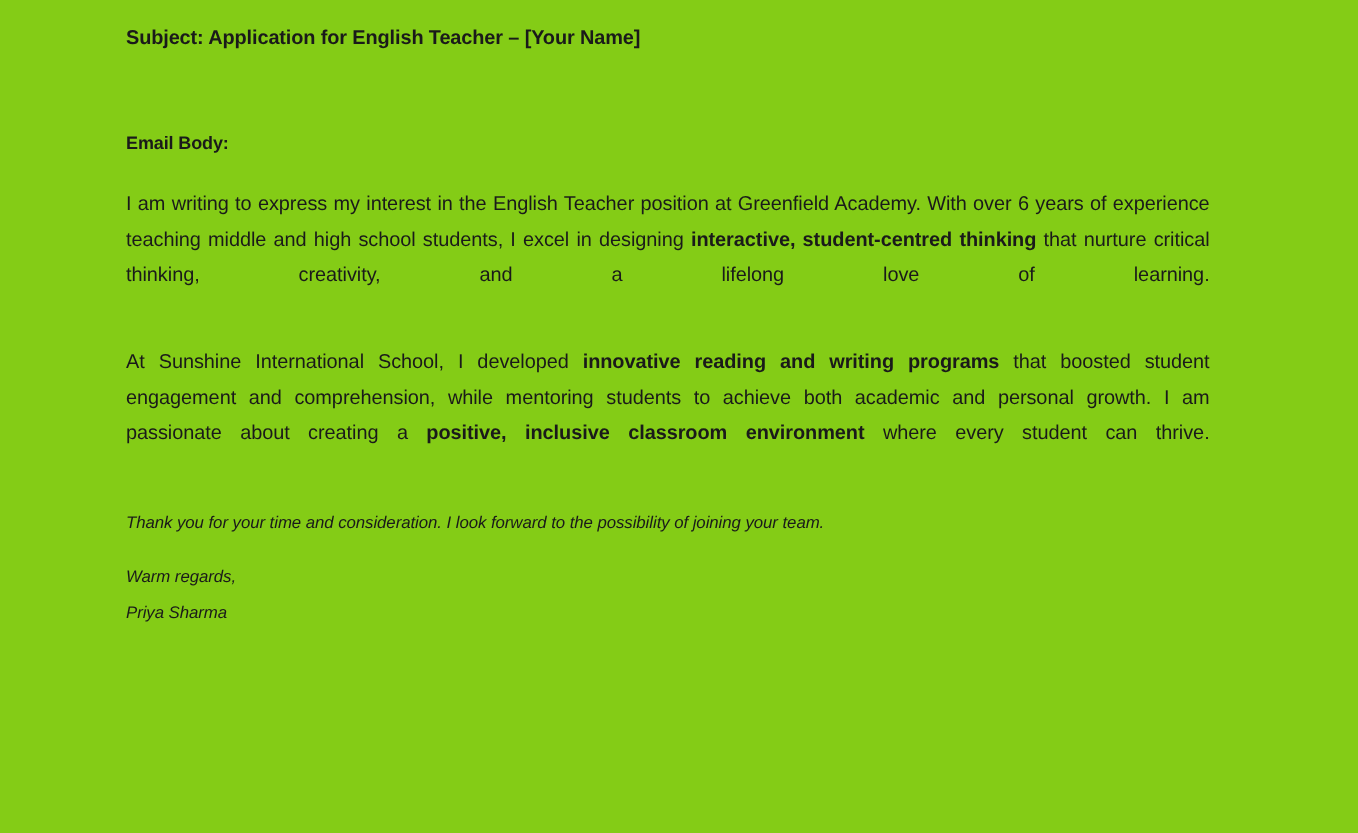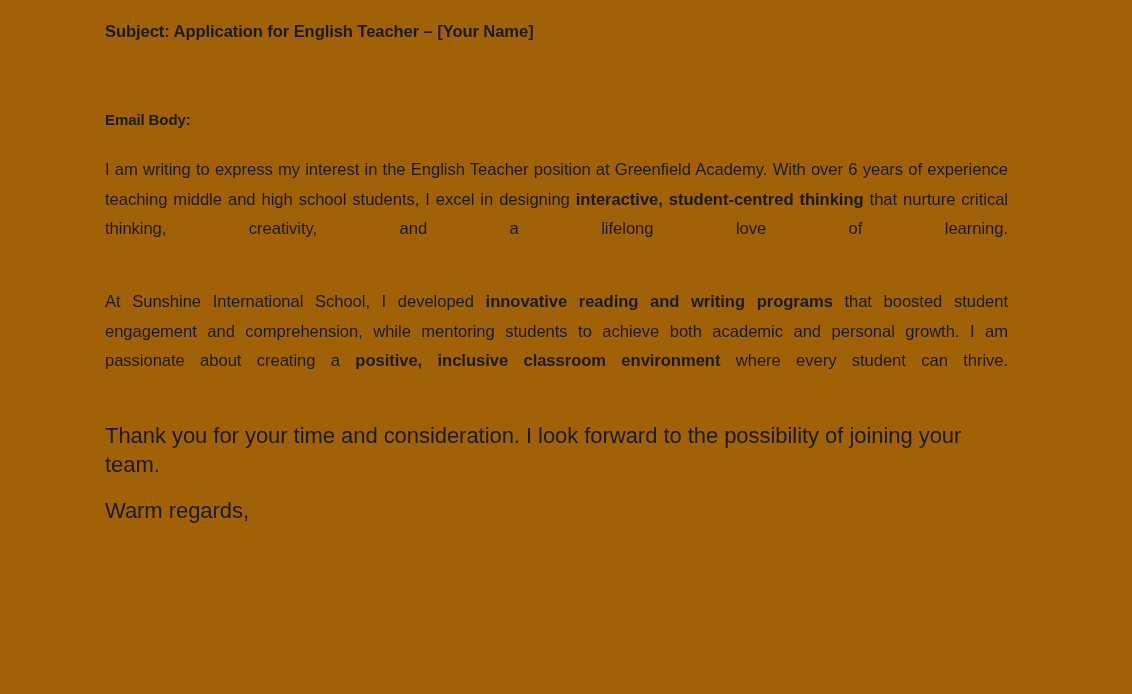--- a/index.html
+++ b/index.html
@@ -14,21 +14,21 @@
     overflow: hidden;
     font-family: "Liberation Sans", sans-serif;
     color: #1a1a1a;
     -webkit-font-smoothing: antialiased;
   }
 
   .page {
     position: relative;
     width: 1132px;
     height: 694px;
-    background: #a16207;
+    background: #84cc16;
   }
 
   .doc-body {
     position: absolute;
     left: 105px;
     top: 0;
     width: 903px;
   }
 
   
@@ -74,25 +74,26 @@
   .para.p3 { padding-top: 15px; }
 
   
   .para::after {
     content: "";
     display: inline-block;
     width: 100%;
   }
 
   .para-left {
-    font-size: 22px;
+    font-size: 14px;
     line-height: 29.4px;
     margin: 0;
     letter-spacing: -0.05px;
     text-align: left;
+    font-style: italic;
   }
   .para-left.closing-thanks { padding-top: 16px; }
   .para-left.signoff { padding-top: 16px; }
 
   .signoff .sig-line {
     display: block;
   }
 
   b, .bold { font-weight: bold; }
 </style>
@@ -109,16 +110,17 @@
 
     <p class="para p1"><span>I am writing to express my interest in the English Teacher position at Greenfield Academy. With over 6 years of experience teaching middle and high school students, I excel in designing </span><span class="bold">interactive, student-centred thinking</span><span> that nurture critical thinking, creativity, and a lifelong love of learning.</span></p>
 
     <p class="para p2"><span>At Sunshine International School, I developed </span><span class="bold">innovative reading and writing programs</span><span> that boosted student engagement and comprehension, while mentoring students to achieve both academic and personal growth. I am passionate about creating a </span><span class="bold">positive, inclusive classroom environment</span><span> where every student can thrive.</span></p>
 
 
     <p class="para-left closing-thanks">Thank you for your time and consideration. I look forward to the possibility of joining your team.</p>
 
     <p class="para-left signoff">
       <span class="sig-line">Warm regards,</span>
+      <span class="sig-line">Priya Sharma</span>
     </p>
 
   </div>
 </div>
 
 </body></html>

